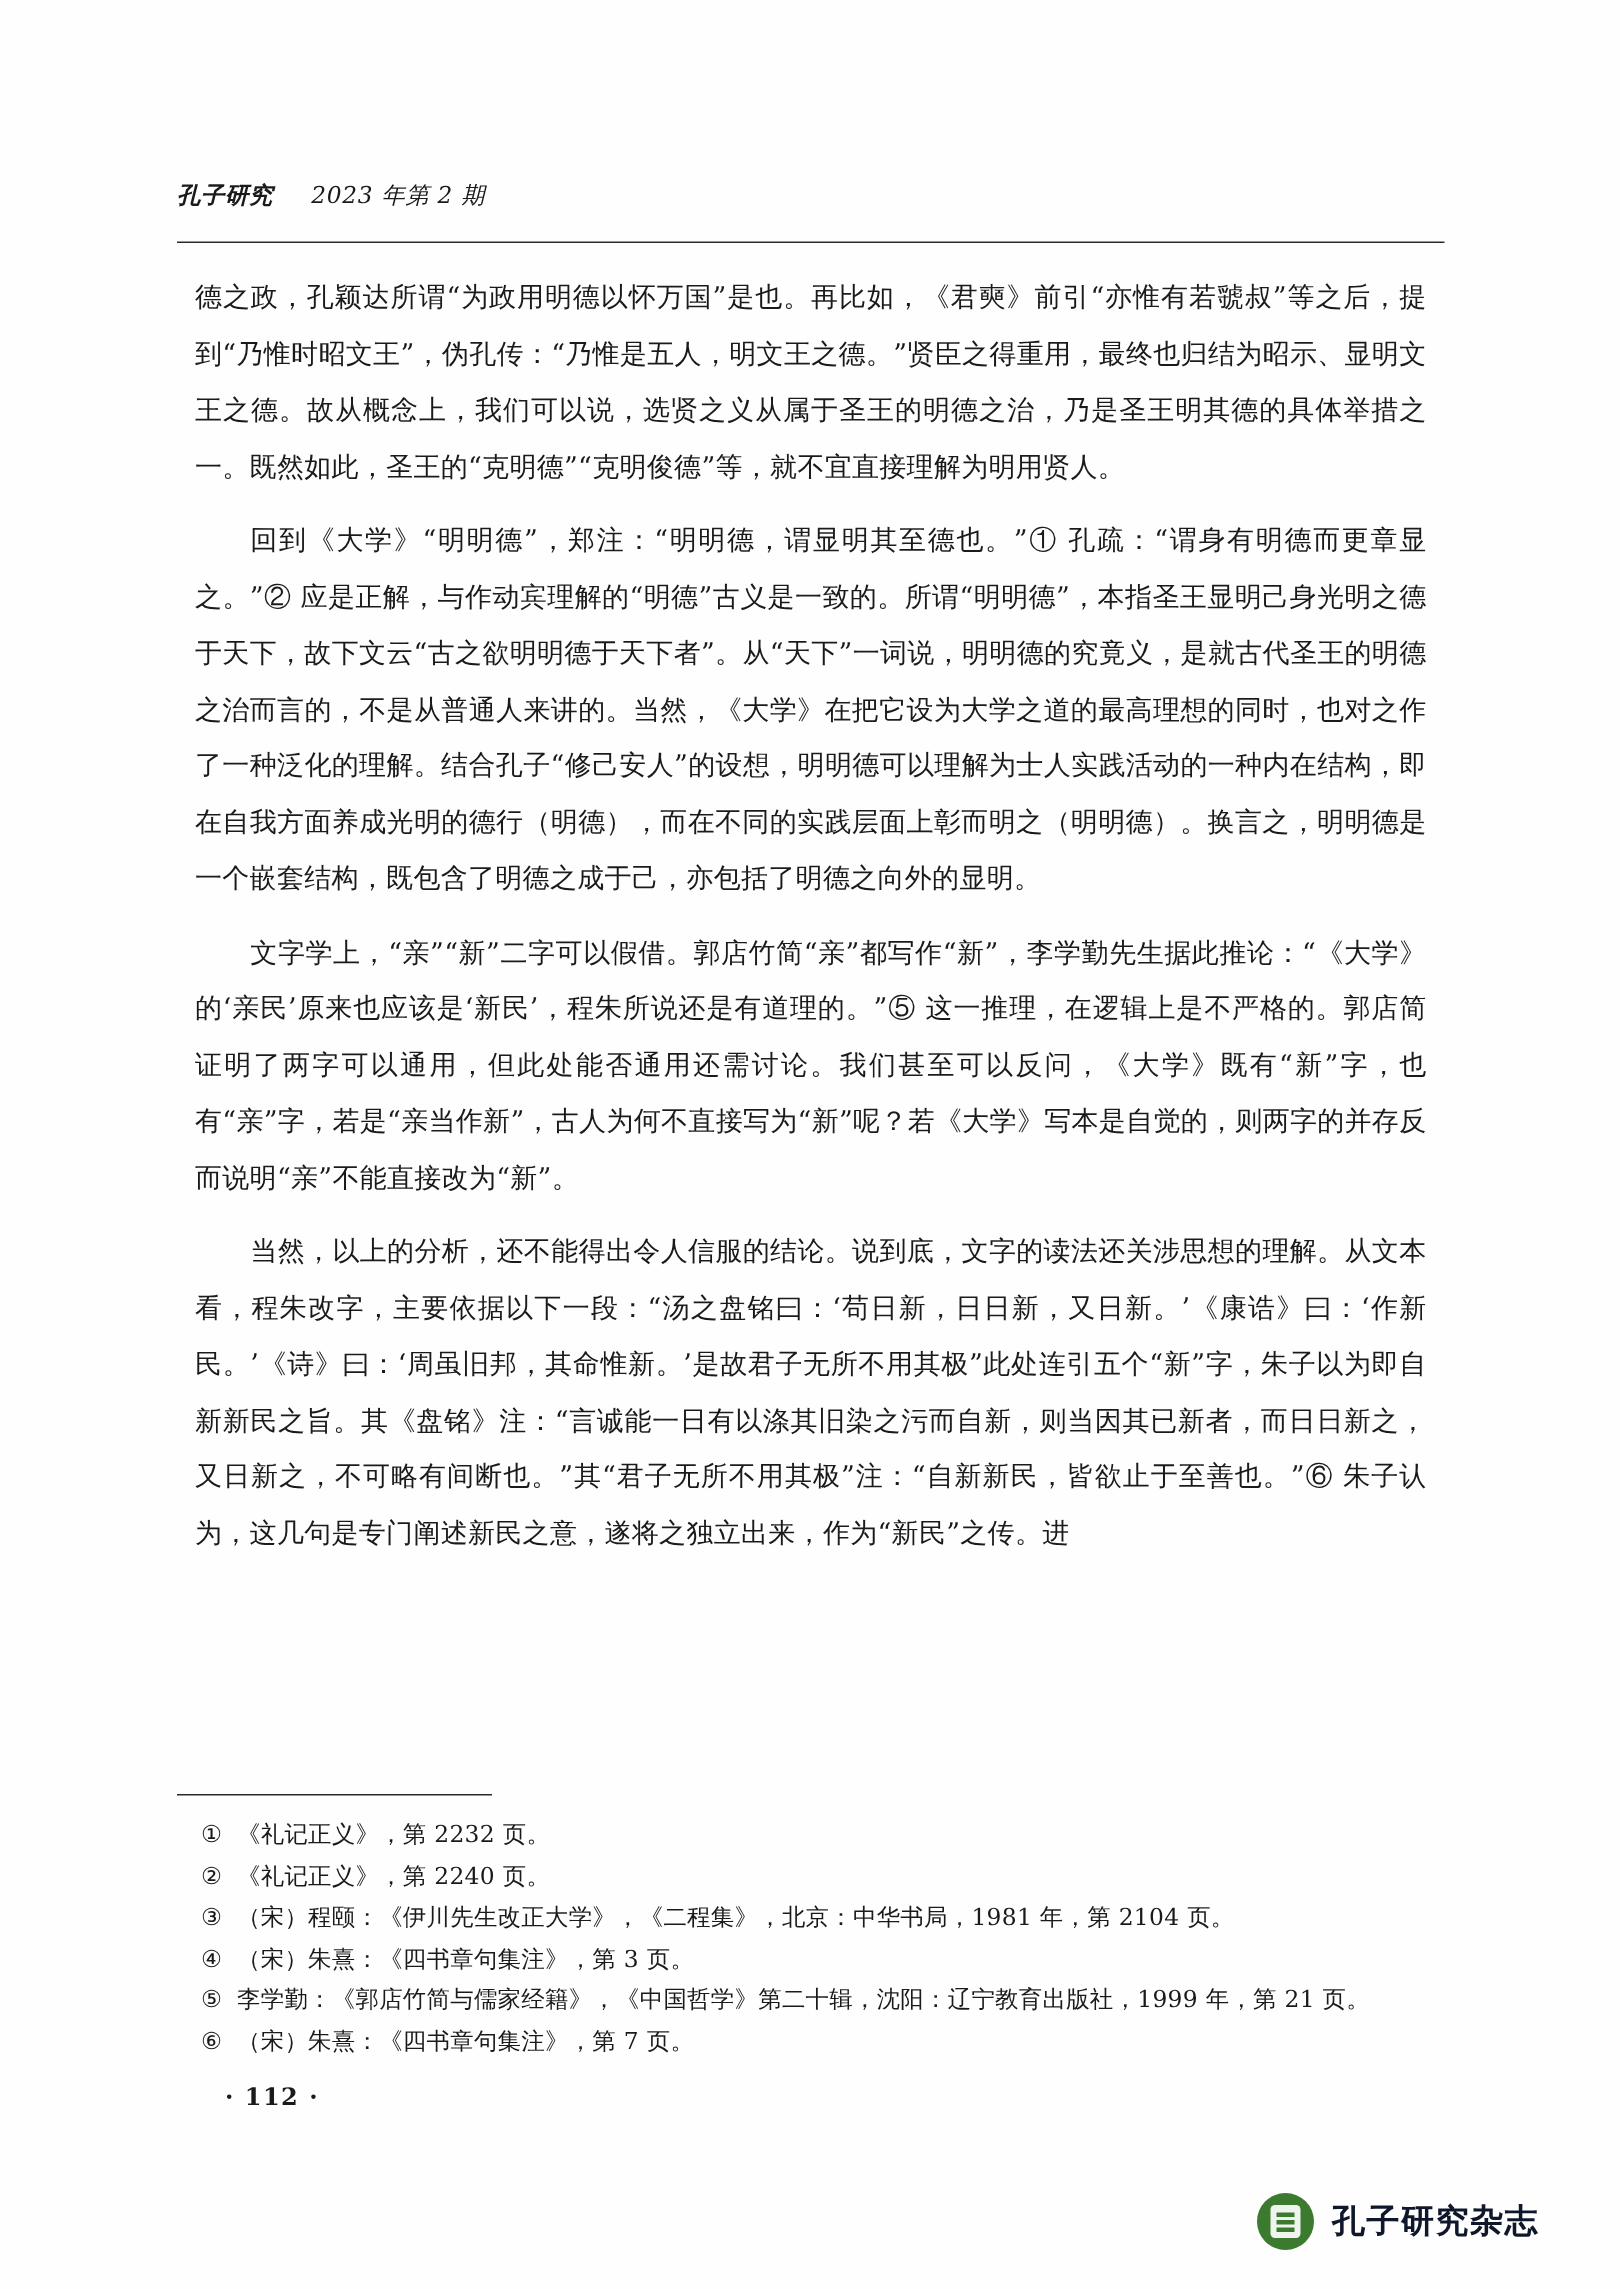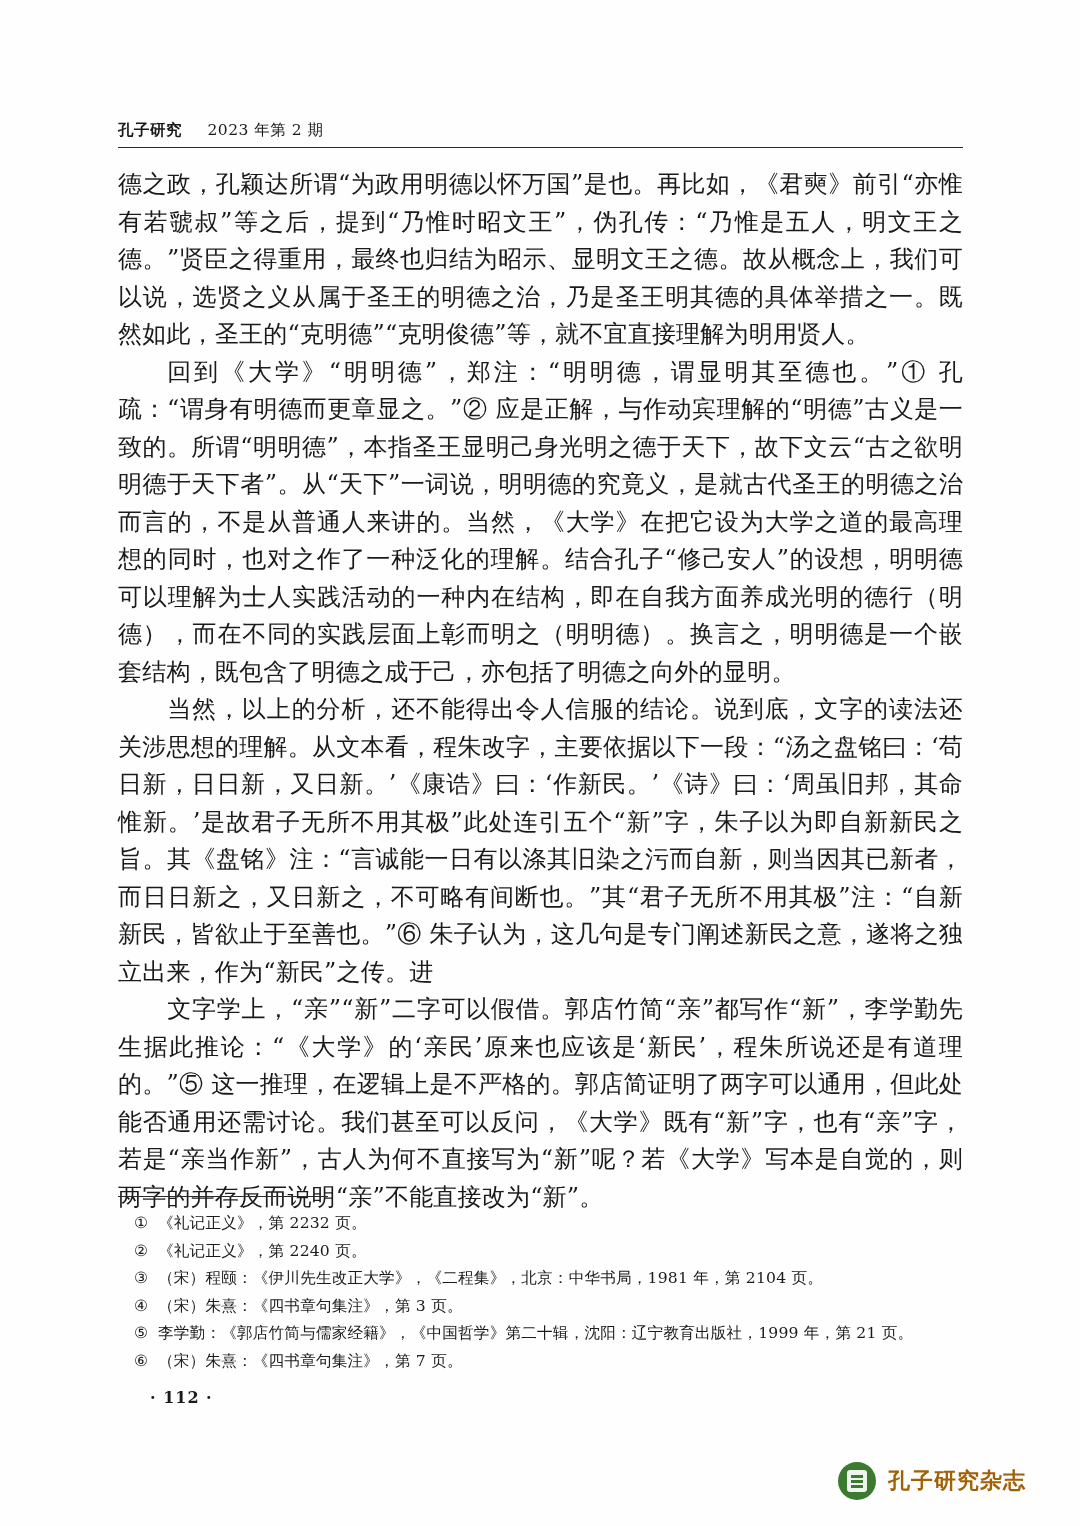--- a/index.html
+++ b/index.html
@@ -22,38 +22,39 @@
   .content {
     position: absolute;
     left: 118px;
     top: 120px;
     width: 845px;
   }
   
   .runhead {
     font-size: 15.5px;
     letter-spacing: 0.5px;
-    padding-bottom: 6px;
+    padding-bottom: 20px;
     border-bottom: 1.6px solid #2a2a2a;
     white-space: nowrap;
+    font-style: italic;
   }
   .runhead .journal {
     font-weight: 700;
     margin-right: 20px;
   }
   .runhead .issue {
     font-weight: 400;
   }
   
   .bodytext {
     margin-top: 18px;
   }
   p.para {
-    margin: 0;
-    font-size: 24px;
+    margin: 12px;
+    font-size: 18px;
     line-height: 37.5px;
     text-align: justify;
     text-justify: inter-ideograph;
     text-indent: 0;
     letter-spacing: 0.2px;
   }
   p.para.indent {
     text-indent: 2.05em;
   }
   
@@ -137,43 +138,43 @@
     left: 13px;
     top: 13px;
     width: 12px;
     height: 3px;
     background: #3b7a2f;
     box-shadow: 0 5px 0 0 #3b7a2f, 0 10px 0 0 #3b7a2f;
   }
   .wm-text {
     font-size: 22px;
     font-weight: 700;
-    color: #a16207;
+    color: #0f172a;
     letter-spacing: 1px;
   }
 </style>
 </head>
 <body>
 
 <div class="page">
 
   <div class="content">
 
     <div class="runhead">
       <span class="journal">孔子研究</span>
       <span class="issue">2023 年第 2 期</span>
     </div>
 
     <div class="bodytext">
       <p class="para">德之政，孔颖达所谓“为政用明德以怀万国”是也。再比如，《君奭》前引“亦惟有若虢叔”等之后，提到“乃惟时昭文王”，伪孔传：“乃惟是五人，明文王之德。”贤臣之得重用，最终也归结为昭示、显明文王之德。故从概念上，我们可以说，选贤之义从属于圣王的明德之治，乃是圣王明其德的具体举措之一。既然如此，圣王的“克明德”“克明俊德”等，就不宜直接理解为明用贤人。</p>
       <p class="para indent">回到《大学》“明明德”，郑注：“明明德，谓显明其至德也。”① 孔疏：“谓身有明德而更章显之。”② 应是正解，与作动宾理解的“明德”古义是一致的。所谓“明明德”，本指圣王显明己身光明之德于天下，故下文云“古之欲明明德于天下者”。从“天下”一词说，明明德的究竟义，是就古代圣王的明德之治而言的，不是从普通人来讲的。当然，《大学》在把它设为大学之道的最高理想的同时，也对之作了一种泛化的理解。结合孔子“修己安人”的设想，明明德可以理解为士人实践活动的一种内在结构，即在自我方面养成光明的德行（明德），而在不同的实践层面上彰而明之（明明德）。换言之，明明德是一个嵌套结构，既包含了明德之成于己，亦包括了明德之向外的显明。</p>
 
 
+      <p class="para indent">文字学上，“亲”“新”二字可以假借。郭店竹简“亲”都写作“新”，李学勤先生据此推论：“《大学》的‘亲民’原来也应该是‘新民’，程朱所说还是有道理的。”⑤ 这一推理，在逻辑上是不严格的。郭店简证明了两字可以通用，但此处能否通用还需讨论。我们甚至可以反问，《大学》既有“新”字，也有“亲”字，若是“亲当作新”，古人为何不直接写为“新”呢？若《大学》写本是自觉的，则两字的并存反而说明“亲”不能直接改为“新”。</p>
       <p class="para indent">当然，以上的分析，还不能得出令人信服的结论。说到底，文字的读法还关涉思想的理解。从文本看，程朱改字，主要依据以下一段：“汤之盘铭曰：‘苟日新，日日新，又日新。’《康诰》曰：‘作新民。’《诗》曰：‘周虽旧邦，其命惟新。’是故君子无所不用其极”此处连引五个“新”字，朱子以为即自新新民之旨。其《盘铭》注：“言诚能一日有以涤其旧染之污而自新，则当因其已新者，而日日新之，又日新之，不可略有间断也。”其“君子无所不用其极”注：“自新新民，皆欲止于至善也。”⑥ 朱子认为，这几句是专门阐述新民之意，遂将之独立出来，作为“新民”之传。进</p>
-      <p class="para indent">文字学上，“亲”“新”二字可以假借。郭店竹简“亲”都写作“新”，李学勤先生据此推论：“《大学》的‘亲民’原来也应该是‘新民’，程朱所说还是有道理的。”⑤ 这一推理，在逻辑上是不严格的。郭店简证明了两字可以通用，但此处能否通用还需讨论。我们甚至可以反问，《大学》既有“新”字，也有“亲”字，若是“亲当作新”，古人为何不直接写为“新”呢？若《大学》写本是自觉的，则两字的并存反而说明“亲”不能直接改为“新”。</p>
     </div>
   </div>
 
   <div class="footnotes">
     <div class="fn-rule"></div>
 
     <div class="fn-row">
       <span class="fn-mark">①</span>
       <span class="fn-text">《礼记正义》，第 2232 页。</span>
     </div>

